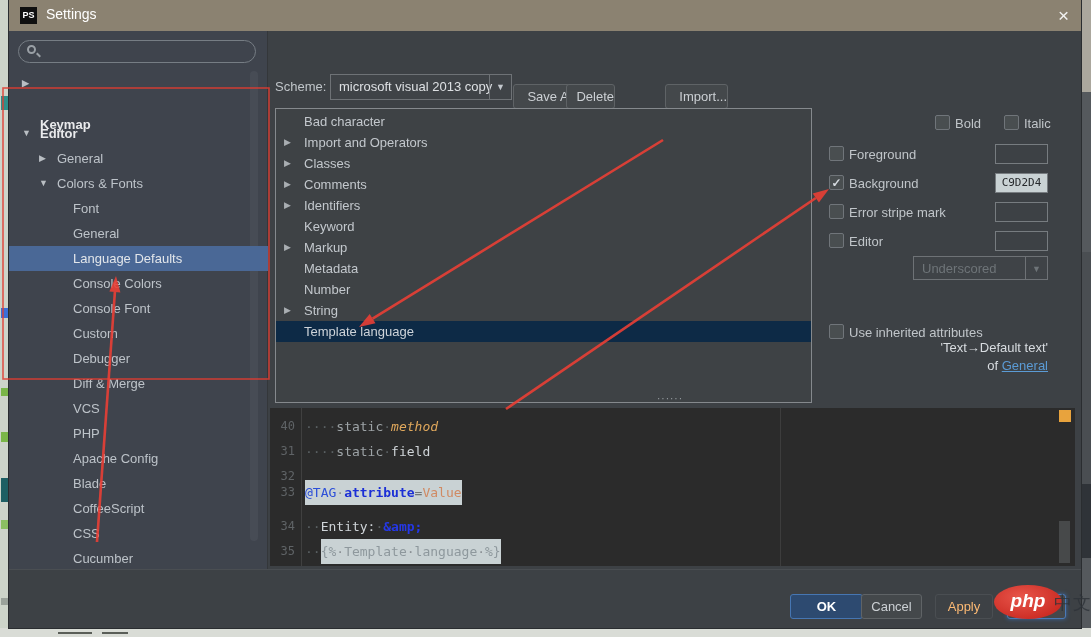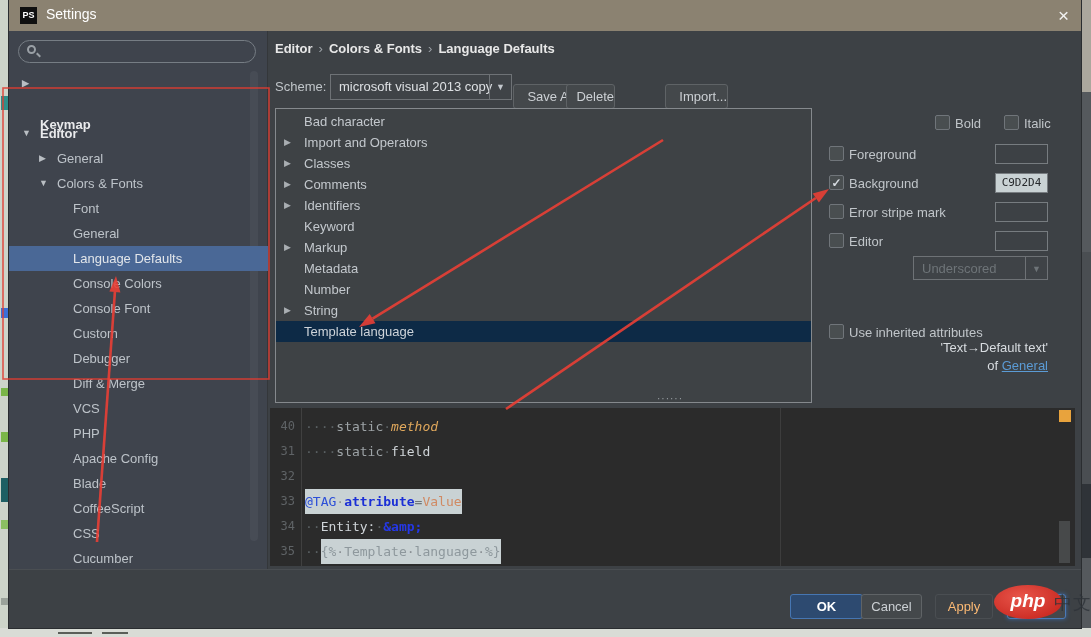--- a/index.html
+++ b/index.html
@@ -213,23 +213,20 @@
         </div>
         <div class="sb-row" style="top: 490px;">
           <span class="sb-label" style="left: 64px;">CSS</span>
         </div>
         <div class="sb-row" style="top: 515px;">
           <span class="sb-label" style="left: 64px;">Cucumber</span>
         </div>
       </div>
   </div>
 
-  <div class="breadcrumb">
-    <span>Editor</span><span class="sep">›</span><span>Colors &amp; Fonts</span><span class="sep">›</span><span>Language Defaults</span>
-  </div>
 
   <div class="scheme-label">Scheme:</div>
   <div class="combo scheme-combo">
     <span class="val">microsoft visual 2013 copy</span>
     <span class="dd"><span>▼</span></span>
   </div>
   <div class="btn btn-saveas">
       <span class="t">Save As...</span>
     </div>
   <div class="btn btn-delete">
@@ -311,21 +308,21 @@
   <div class="hint" style="top:340px;">'Text→Default text'</div>
   <div class="hint" style="top:358px;"><span>of </span><a>General</a></div>
 
   <div class="preview">
     <div class="gutter"></div>
     <div class="margin-guide"></div>
     <div id="pv-lines">
         <div class="pv-row" style="top: 6px;"><span class="pv-num">40</span><span class="pv-code"><span class="tok c-ws">····</span><span class="tok c-kw">static</span><span class="tok c-ws">·</span><span class="tok c-method">method</span></span></div>
         <div class="pv-row" style="top: 31px;"><span class="pv-num">31</span><span class="pv-code"><span class="tok c-ws">····</span><span class="tok c-kw">static</span><span class="tok c-ws">·</span><span class="tok c-plain">field</span></span></div>
         <div class="pv-row" style="top: 56px;"><span class="pv-num">32</span><span class="pv-code"></span></div>
-        <div class="pv-row" style="top: 81px;"><span class="pv-num">33</span><span class="pv-code"><span class="tok c-tag hl">@TAG</span><span class="tok c-wsl hl">·</span><span class="tok c-attr hl">attribute</span><span class="tok c-op hl">=</span><span class="tok c-val hl">Value</span></span></div>
+        <div class="pv-row" style="top: 72px;"><span class="pv-num">33</span><span class="pv-code"><span class="tok c-tag hl">@TAG</span><span class="tok c-wsl hl">·</span><span class="tok c-attr hl">attribute</span><span class="tok c-op hl">=</span><span class="tok c-val hl">Value</span></span></div>
         <div class="pv-row" style="top: 106px;"><span class="pv-num">34</span><span class="pv-code"><span class="tok c-ws">··</span><span class="tok c-plain">Entity:</span><span class="tok c-ws">·</span><span class="tok c-entity">&amp;amp;</span></span></div>
         <div class="pv-row" style="top: 131px;"><span class="pv-num">35</span><span class="pv-code"><span class="tok c-ws">··</span><span class="tok c-tpl hl">{%</span><span class="tok c-wsl hl">·</span><span class="tok c-tpl hl">Template</span><span class="tok c-wsl hl">·</span><span class="tok c-tpl hl">language</span><span class="tok c-wsl hl">·</span><span class="tok c-tpl hl">%}</span></span></div>
       </div>
     <div class="err-stripe"></div>
     <div class="pv-scroll"></div>
   </div>
 
   <div class="footer">
     <div class="fbtn btn-ok">
         <span class="t">OK</span>

